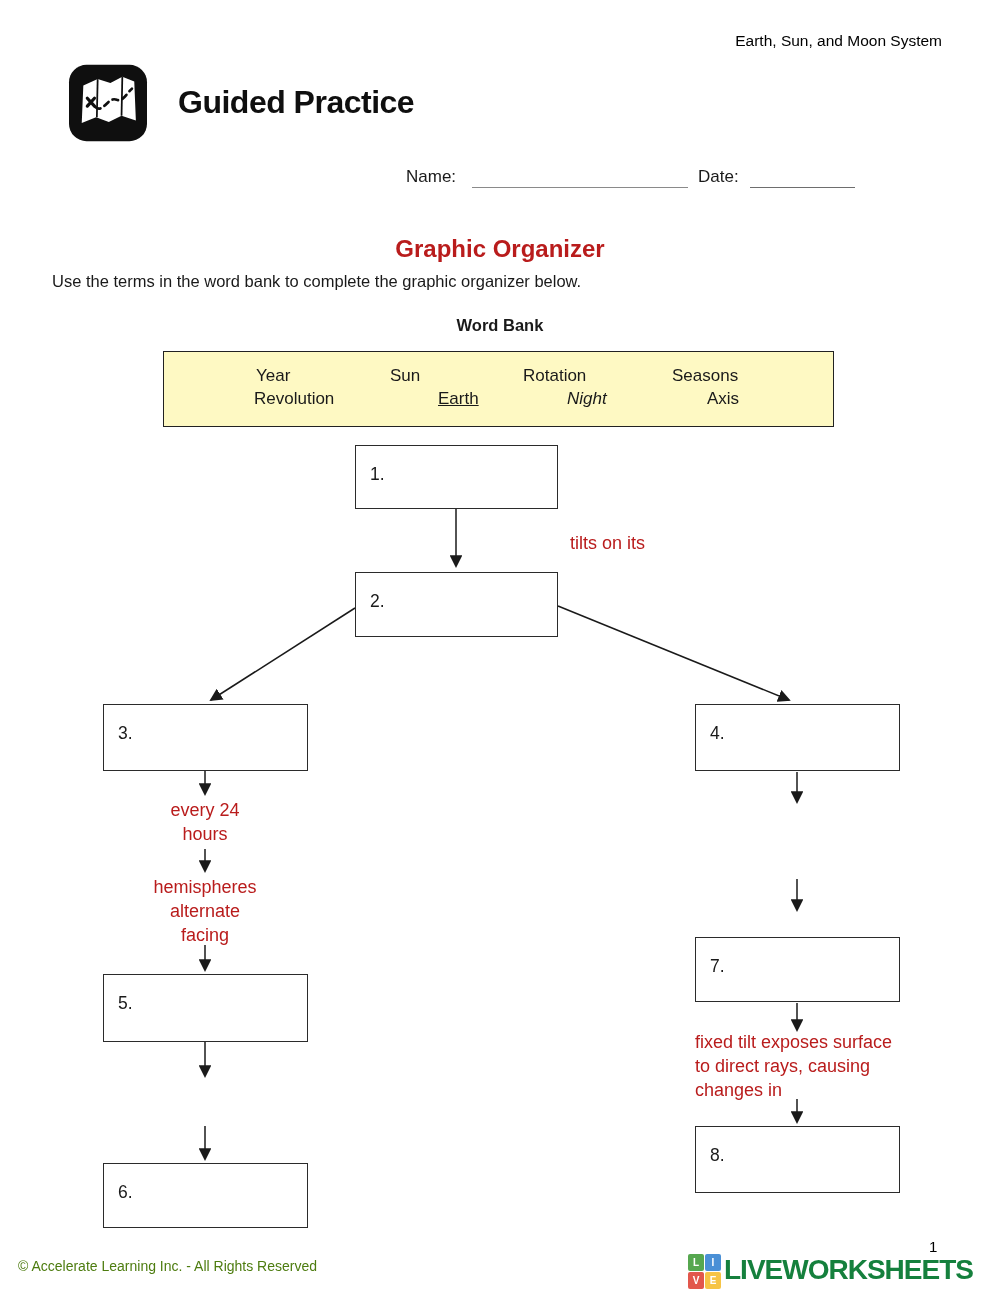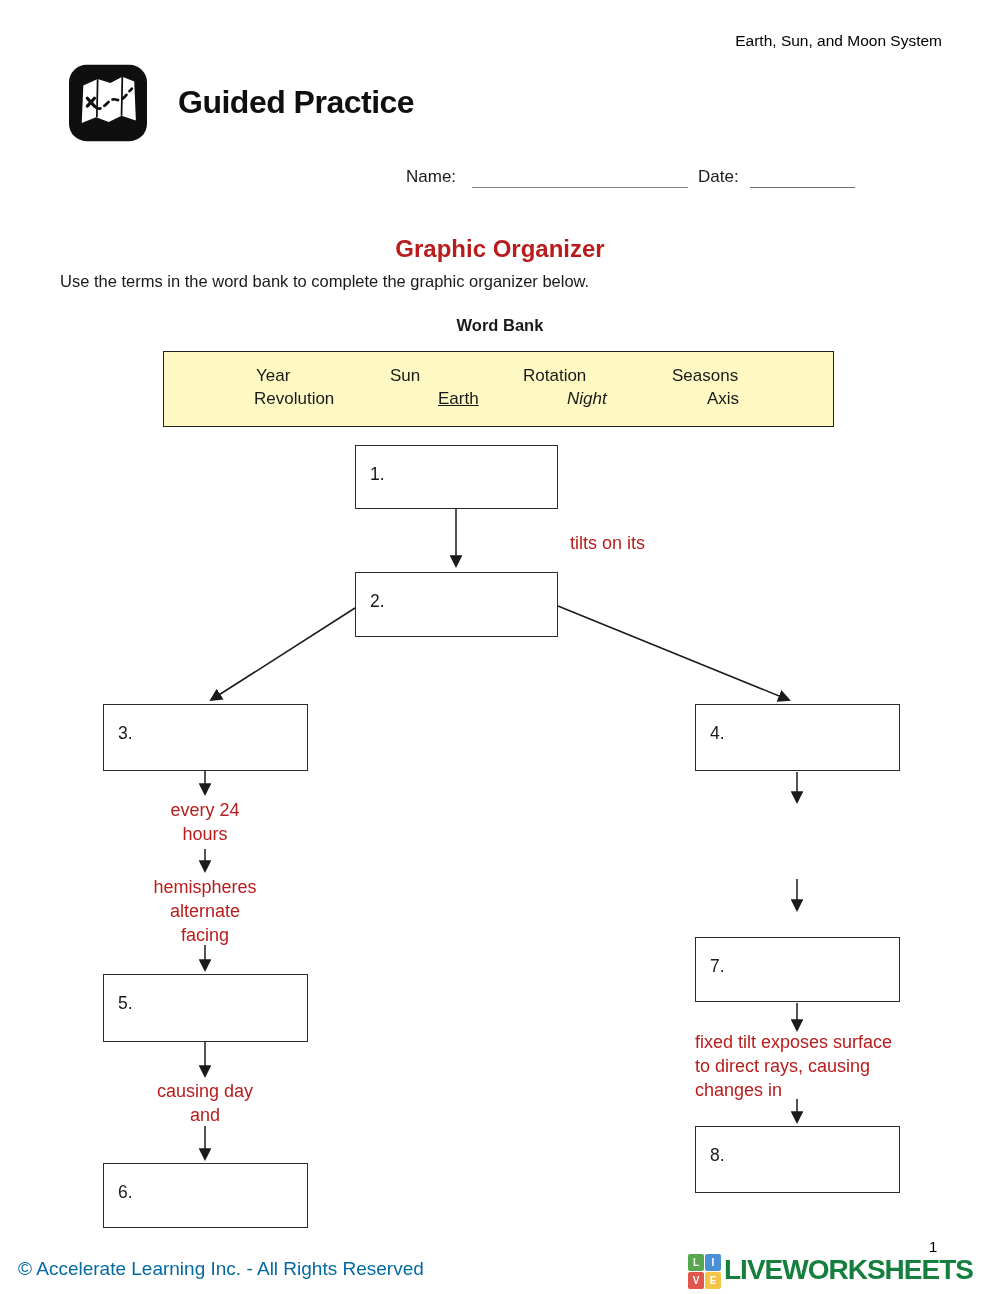--- a/index.html
+++ b/index.html
@@ -19,21 +19,21 @@
   .practice-title{top:84px;left:178px;font-size:32px;font-weight:bold;color:#0f0f0f;letter-spacing:-0.5px;}
 
   
   .name-label{top:167px;left:406px;font-size:17px;}
   .name-line{top:167px;left:472px;width:216px;height:20px;border-bottom:1.5px solid #8a8a8a;}
   .date-label{top:167px;left:698px;font-size:17px;}
   .date-line{top:167px;left:750px;width:105px;height:20px;border-bottom:1.5px solid #6e6e6e;}
 
   
   .doc-title{top:235px;left:0;width:1000px;text-align:center;font-size:24px;font-weight:bold;color:#b91c1c;}
-  .instructions{top:272px;left:60px;font-size:16.5px;}
+  .instructions{top:272px;left:52px;font-size:16.5px;}
 
   
   .wordbank-title{top:316px;left:0;width:1000px;text-align:center;font-size:16.5px;font-weight:bold;}
   .wordbank-box{top:351px;left:163px;width:669px;height:74px;border:1.6px solid #222;background:#fef9c3;}
   .term{position:absolute;font-size:17px;white-space:nowrap;}
 
   
   .connectors{top:0;left:0;z-index:1;}
 
   
@@ -55,21 +55,21 @@
   .flow-label{font-size:18px;line-height:24px;z-index:2;color:#b91c1c;}
   .lbl-tilts{top:531px;left:570px;}
   .lbl-center{text-align:center;width:200px;}
   .lbl-every24{top:798px;left:105px;}
   .lbl-hemis{top:875px;left:105px;}
   .lbl-causing{top:1079px;left:105px;}
   .lbl-trip{top:806px;left:697px;}
   .lbl-fixed{top:1030px;left:695px;width:240px;text-align:left;}
 
   
-  .copyright{top:1258px;left:18px;font-size:19px;color:#0369a1;}
+  .copyright{top:1258px;left:18px;font-size:14px;color:#4d7c0f;}
   .page-number{top:1238px;left:929px;font-size:15px;color:#000;z-index:4;}
   .brand{top:1251px;left:688px;display:flex;align-items:flex-start;z-index:3;}
   .brand-grid{display:grid;grid-template-columns:16px 16px;grid-template-rows:17px 17px;gap:1px;margin-top:3px;}
   .brand-sq{display:flex;align-items:center;justify-content:center;color:#fff;font-size:10px;font-weight:bold;border-radius:2px;}
   .sq-l{background:#56a74f;}
   .sq-i{background:#4a90d6;}
   .sq-v{background:#e2574c;}
   .sq-e{background:#f6c445;}
   .brand-text{font-size:28px;font-weight:bold;color:#15803d;letter-spacing:-1px;margin-left:3px;line-height:38px;}
 </style>
@@ -165,24 +165,20 @@
     <div>every 24</div>
     <div>hours</div>
   </div>
 
   <div class="abs flow-label lbl-center lbl-hemis">
     <div>hemispheres</div>
     <div>alternate</div>
     <div>facing</div>
   </div>
 
-  <div class="abs flow-label lbl-center lbl-causing">
-    <div>causing day</div>
-    <div>and</div>
-  </div>
 
 
   <div class="abs flow-label lbl-fixed">
     <div>fixed tilt exposes surface</div>
     <div>to direct rays, causing</div>
     <div>changes in</div>
   </div>
 
   <div class="abs copyright">© Accelerate Learning Inc. - All Rights Reserved</div>
   <div class="abs page-number">1</div>

